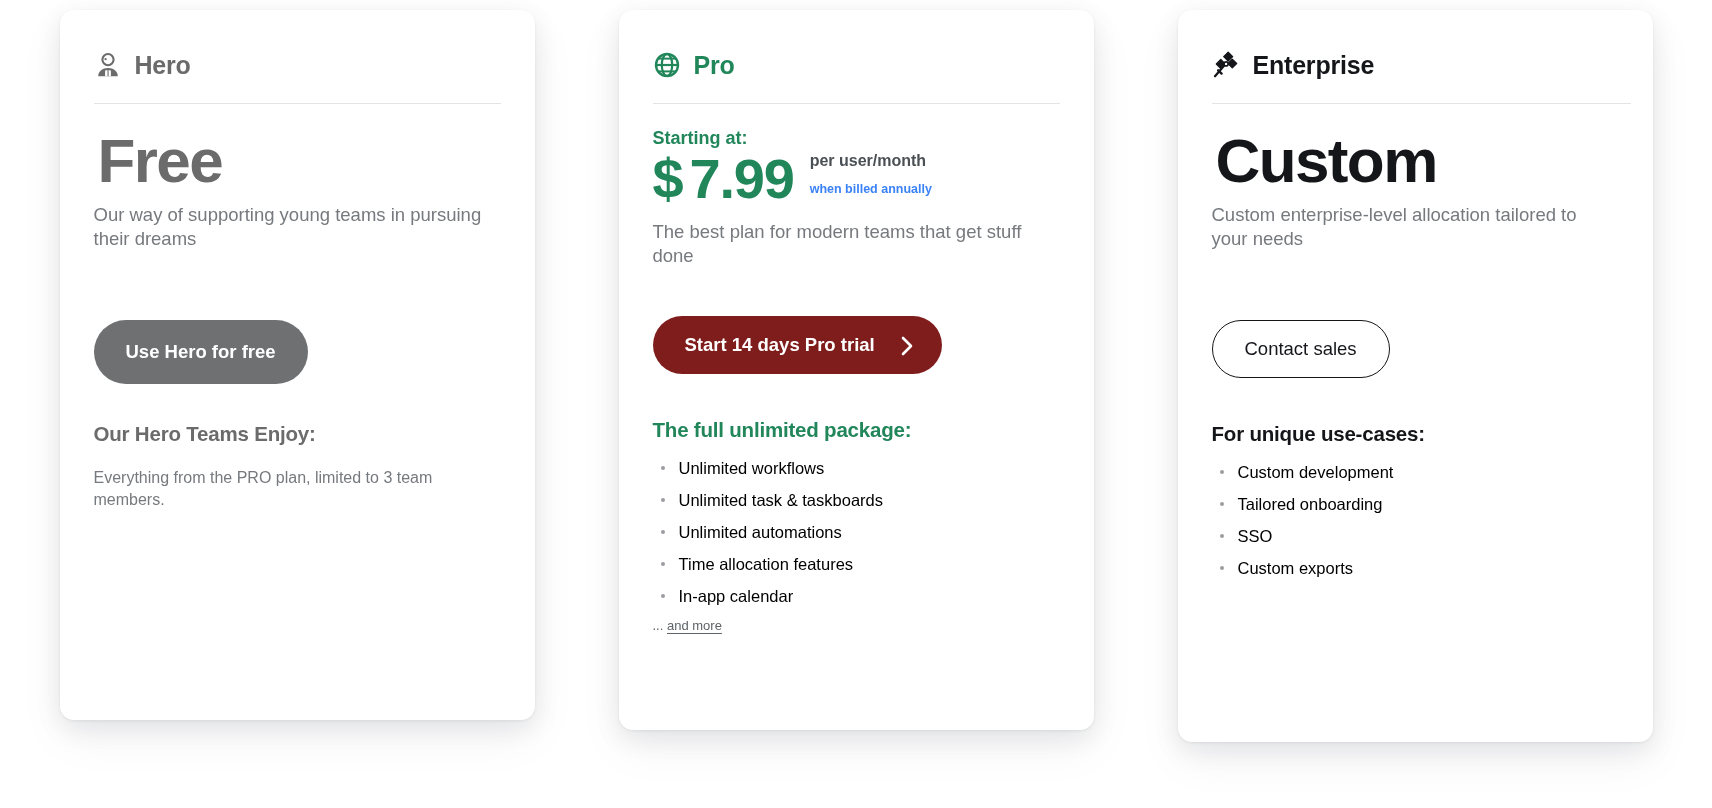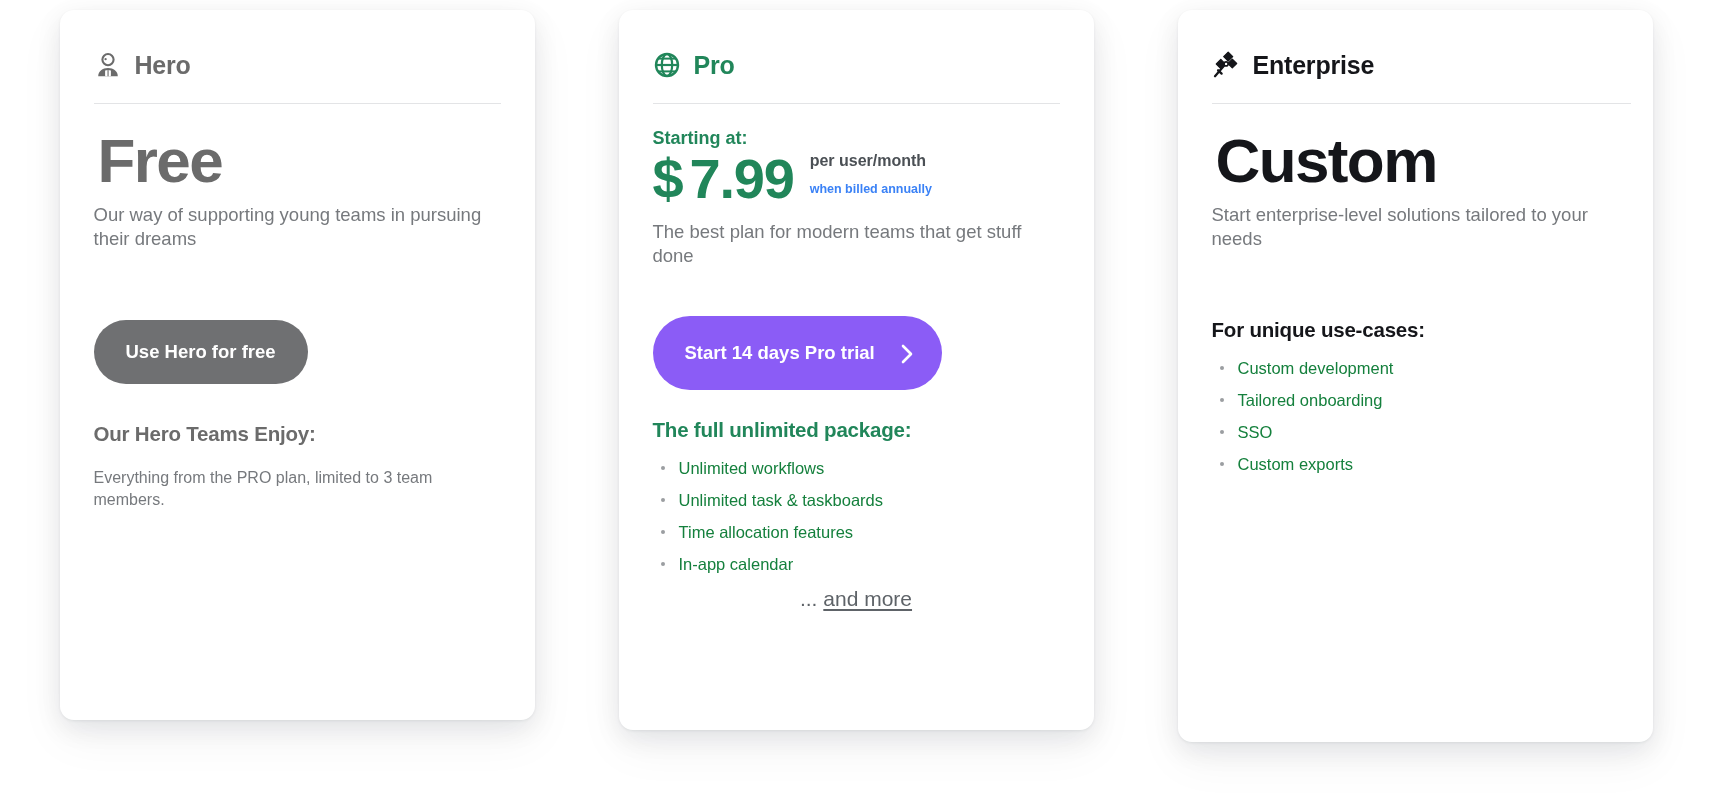--- a/index.html
+++ b/index.html
@@ -173,25 +173,25 @@
   .cta-btn--hero {
     background: #6f7072;
     color: #ffffff;
     font-size: 18.5px;
     font-weight: bold;
     height: 64px;
     padding: 0 32px;
     border: none;
   }
   .cta-btn--pro {
-    background: #8b5cf6;
+    background: #7f1d1d;
     color: #ffffff;
     font-size: 18.5px;
     font-weight: bold;
-    height: 74px;
+    height: 58px;
     padding: 0 28px 0 32px;
     border: none;
     gap: 26px;
     text-align: center;
   }
   .cta-btn--enterprise {
     background: #ffffff;
     color: #15161a;
     font-size: 18.5px;
     height: 58px;
@@ -226,42 +226,41 @@
   }
 
   .features-list {
     list-style: none;
     margin: 16px 0 0 0;
     padding: 0;
   }
   .features-list li {
     position: relative;
     font-size: 16.5px;
-    color: #15803d;
+    color: #000000;
     line-height: 1.1;
     padding: 0 0 0 26px;
     margin-bottom: 14px;
   }
   .features-list li::before {
     content: "";
     position: absolute;
     left: 8px;
     top: 7px;
     width: 4px;
     height: 4px;
     border-radius: 50%;
     background: #9b9ea1;
   }
 
   .more-row {
     margin-top: 7px;
-    font-size: 21px;
+    font-size: 13px;
     color: #5e6368;
     line-height: 1.1;
-    text-align: center;
   }
   .more-ellipsis { color: #5e6368; }
   .more-link {
     color: #5e6368;
     text-decoration: underline;
     text-underline-offset: 3px;
     cursor: pointer;
   }
 </style>
 </head>
@@ -339,20 +338,21 @@
           </svg>
         </span>
       </button>
     </div>
 
     <div class="features-zone">
       <div class="features-title features-title--pro">The full unlimited package:</div>
       <ul class="features-list">
         <li>Unlimited workflows</li>
         <li>Unlimited task &amp; taskboards</li>
+        <li>Unlimited automations</li>
         <li>Time allocation features</li>
         <li>In-app calendar</li>
       </ul>
       <div class="more-row"><span class="more-ellipsis">...</span> <a class="more-link">and more</a></div>
     </div>
   </div>
 
   <div class="plan-card plan-card--enterprise">
     <div class="card-head">
       <span class="plan-icon">
@@ -366,23 +366,28 @@
           <path d="M6.1 19.3 L9.6 22.6" stroke="#15161a" stroke-width="2.3" stroke-linecap="round"></path>
           <circle cx="14.1" cy="12.9" r="2.0" fill="#ffffff" stroke="#15161a" stroke-width="1.6"></circle>
         </svg>
       </span>
       <span class="plan-name plan-name--enterprise">Enterprise</span>
     </div>
     <div class="head-rule"></div>
 
     <div class="price-zone">
       <div class="bigword bigword--enterprise">Custom</div>
-      <div class="plan-desc">Start enterprise-level solutions tailored to your needs</div>
-    </div>
-
+      <div class="plan-desc">Custom enterprise-level allocation tailored to your needs</div>
+    </div>
+
+    <div class="cta-zone">
+      <button class="cta-btn cta-btn--enterprise">
+        <span>Contact sales</span>
+      </button>
+    </div>
 
     <div class="features-zone">
       <div class="features-title features-title--enterprise">For unique use-cases:</div>
       <ul class="features-list">
         <li>Custom development</li>
         <li>Tailored onboarding</li>
         <li>SSO</li>
         <li>Custom exports</li>
       </ul>
     </div>

